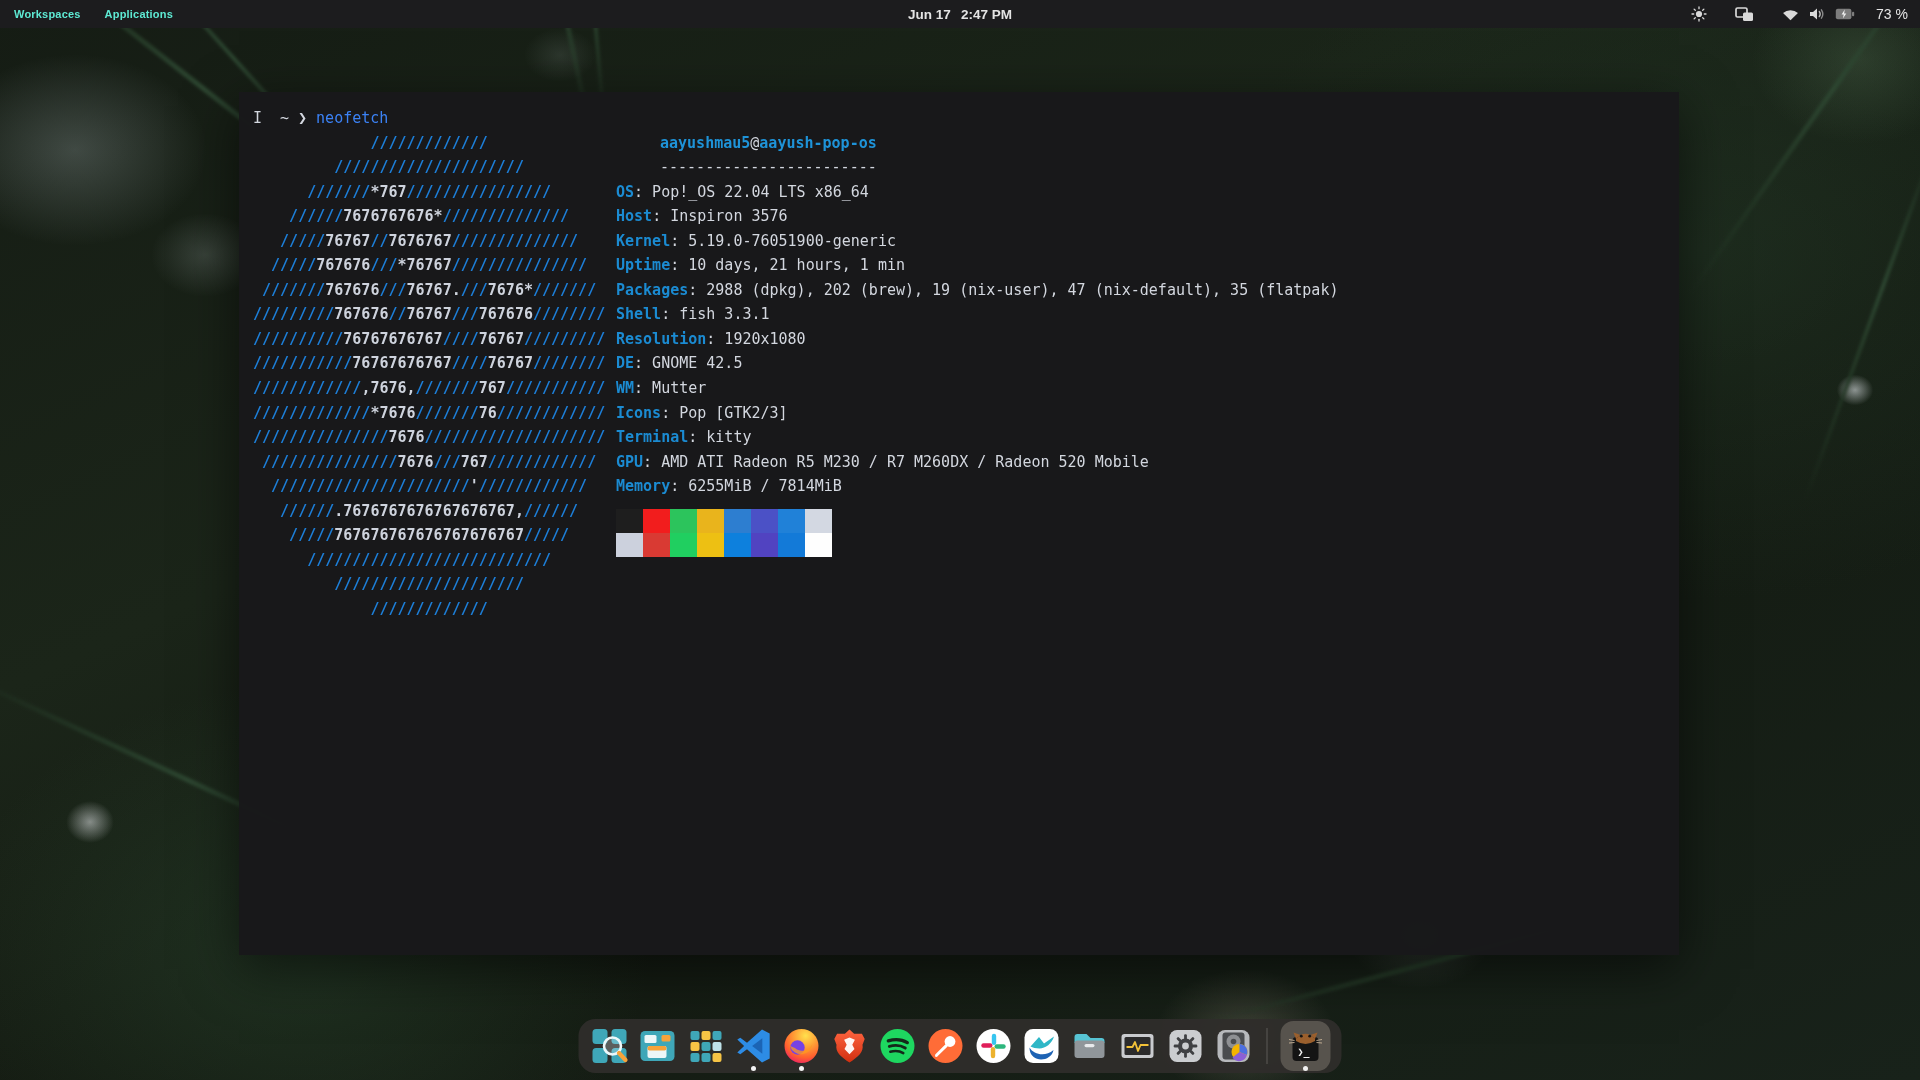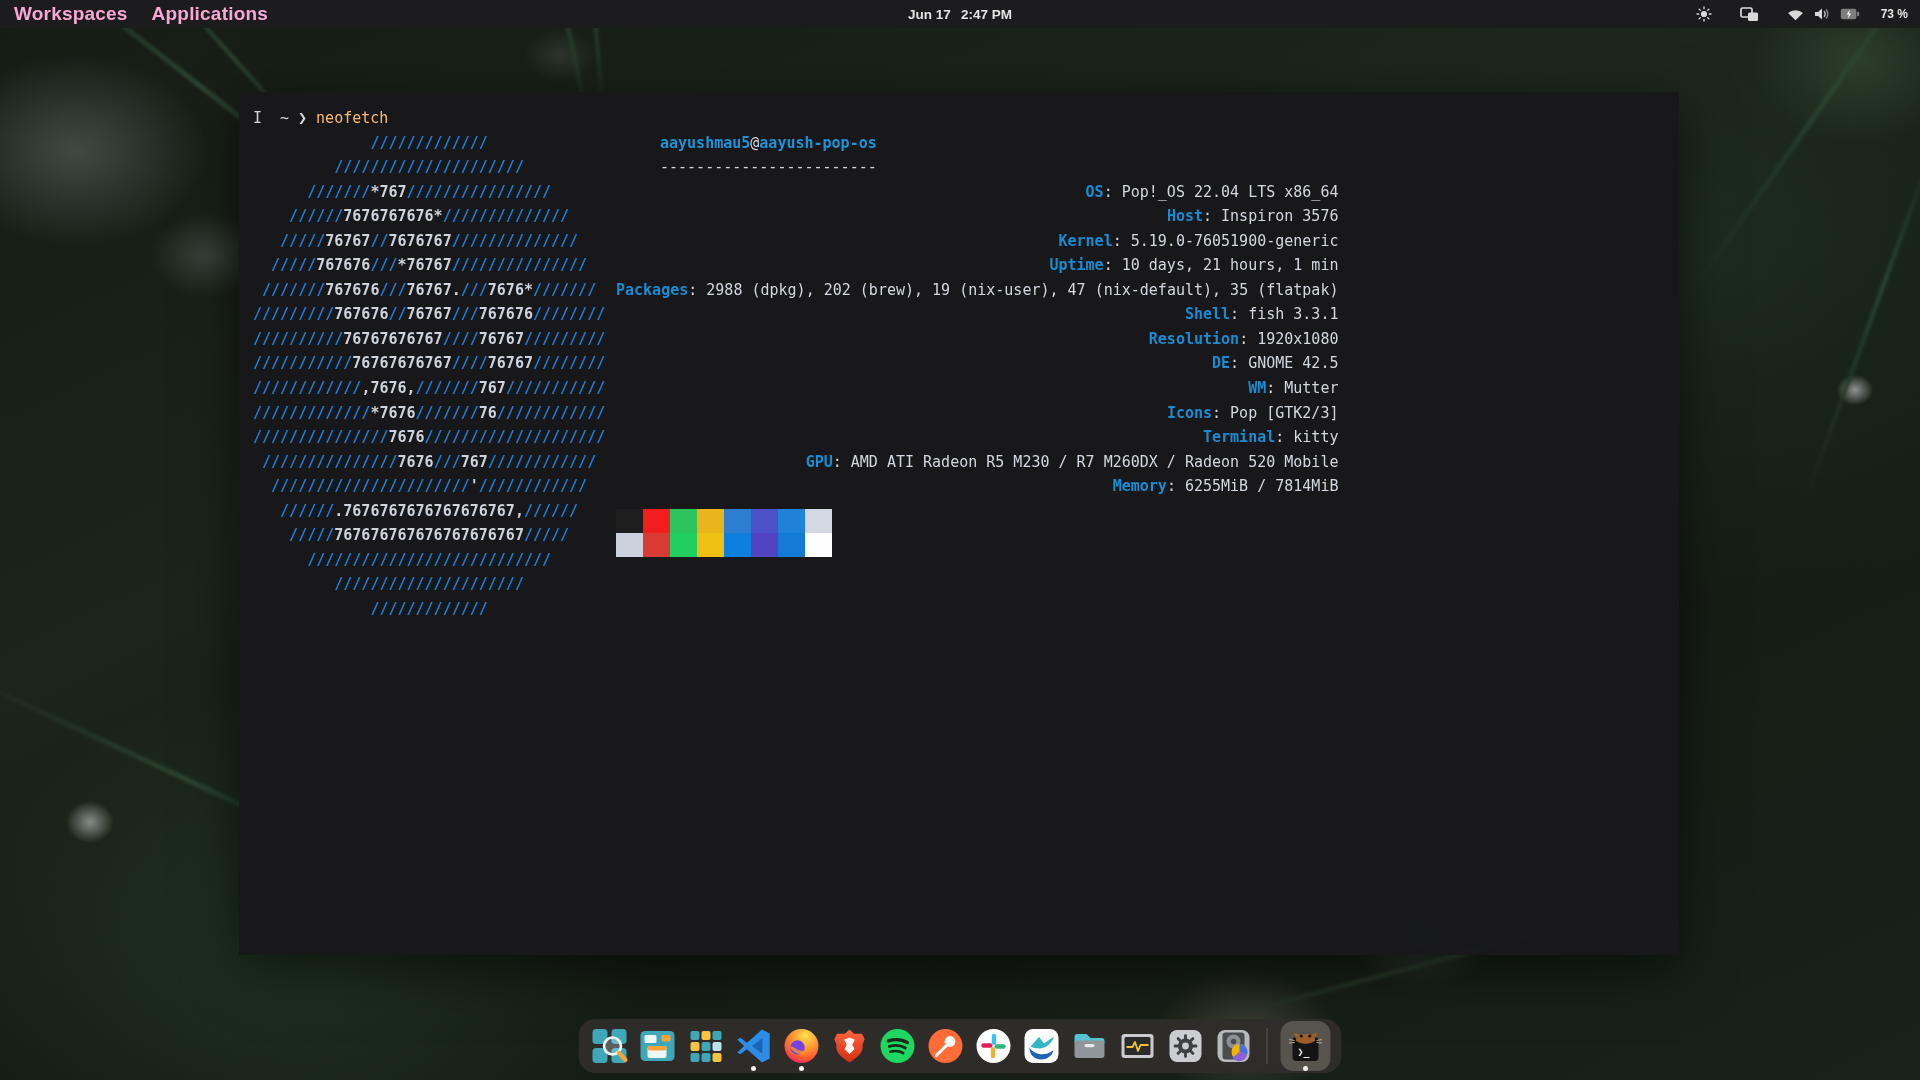--- a/index.html
+++ b/index.html
@@ -18,43 +18,43 @@
       radial-gradient(180px 140px at 1860px 60px, rgba(120,160,120,0.20), rgba(0,0,0,0) 60%),
       radial-gradient(500px 380px at 300px 950px, rgba(45,75,50,0.45), rgba(0,0,0,0) 70%),
       radial-gradient(700px 500px at 1700px 250px, rgba(40,65,45,0.4), rgba(0,0,0,0) 70%),
       linear-gradient(155deg, #151c14 0%, #1b2519 35%, #141b12 60%, #18221a 100%);
   }
   .needle { position:absolute; background:linear-gradient(90deg, rgba(10,16,10,0), #243826 40%, #2c4530 60%, rgba(10,16,10,0)); filter:blur(1.5px); border-radius:3px; }
 
   
   .topbar { position:absolute; left:0; top:0; width:1920px; height:28px; background:#1c1c1e; display:flex; align-items:center; z-index:30; }
   .topbar-left { display:flex; align-items:center; gap:24px; padding-left:14px; }
-  .tb-label { font-size:19px; font-weight:700; color:#f9a8d4; letter-spacing:0.2px; cursor:default; }
+  .tb-label { font-size:11px; font-weight:700; color:#5eead4; letter-spacing:0.2px; cursor:default; }
   .topbar-clock { position:absolute; left:50%; transform:translateX(-50%); display:flex; gap:10px; font-size:13.5px; font-weight:700; color:#e4e4e4; }
   .topbar-right { position:absolute; right:12px; top:0; height:28px; display:flex; align-items:center; gap:16px; }
   .tray-group { display:flex; align-items:center; gap:9px; }
   .tray-icon { display:flex; align-items:center; }
-  .battery-text { font-size:12px; font-weight:700; color:#e6e6e6; margin-left:12px; }
+  .battery-text { font-size:14px; font-weight:400; color:#e6e6e6; margin-left:12px; }
 
   
   .terminal { position:absolute; left:239px; top:92px; width:1440px; height:863px;
     background:rgba(24,24,26,0.985); box-shadow:0 14px 50px rgba(0,0,0,0.55); z-index:10; padding:14px 0 0 14px; }
   .term-text, .term-text * { font-family:"DejaVu Sans Mono", monospace; }
   .tline { font-size:15px; line-height:24.55px; white-space:pre; color:#d3d7df; }
   .p-cwd { margin-left:18px; }
   .p-sym { margin-left:9px; }
-  .p-cmd { margin-left:9px; color:#fdba74; }
+  .p-cmd { margin-left:9px; color:#3b82f6; }
   .p-dur { margin-left:9px; }
   .cursor { display:inline-block; width:9px; height:18px; border:1.5px solid #cfd4dc; vertical-align:-3px; margin-left:9px; }
 
   .neo-block { position:relative; height:526px; }
   .art { font-size:15px; line-height:24.55px; white-space:pre; color:#1d7fd9; font-weight:bold; }
   .art .an { color:#ced3dd; }
   .neo-info { position:absolute; left:363px; top:0; }
-  .iline { font-size:15px; line-height:24.55px; white-space:pre; color:#d3d7df;text-align:right; }
+  .iline { font-size:15px; line-height:24.55px; white-space:pre; color:#d3d7df; }
   .ilbl { color:#1b8bd2; font-weight:bold; }
   .neo-header { font-size:15px; line-height:24.55px; white-space:pre;margin-left:44px; }
   .nh-user, .nh-host { color:#1e93d8; font-weight:bold; }
   .nh-at { color:#d3d7df; }
   .nh-sep { color:#d3d7df; }
   .palette { margin-top:10px; }
   .prow { height:24px; font-size:0; }
   .pcell { display:inline-block; width:27px; height:24px; }
   .spacer-49 { height:49px; }
 

